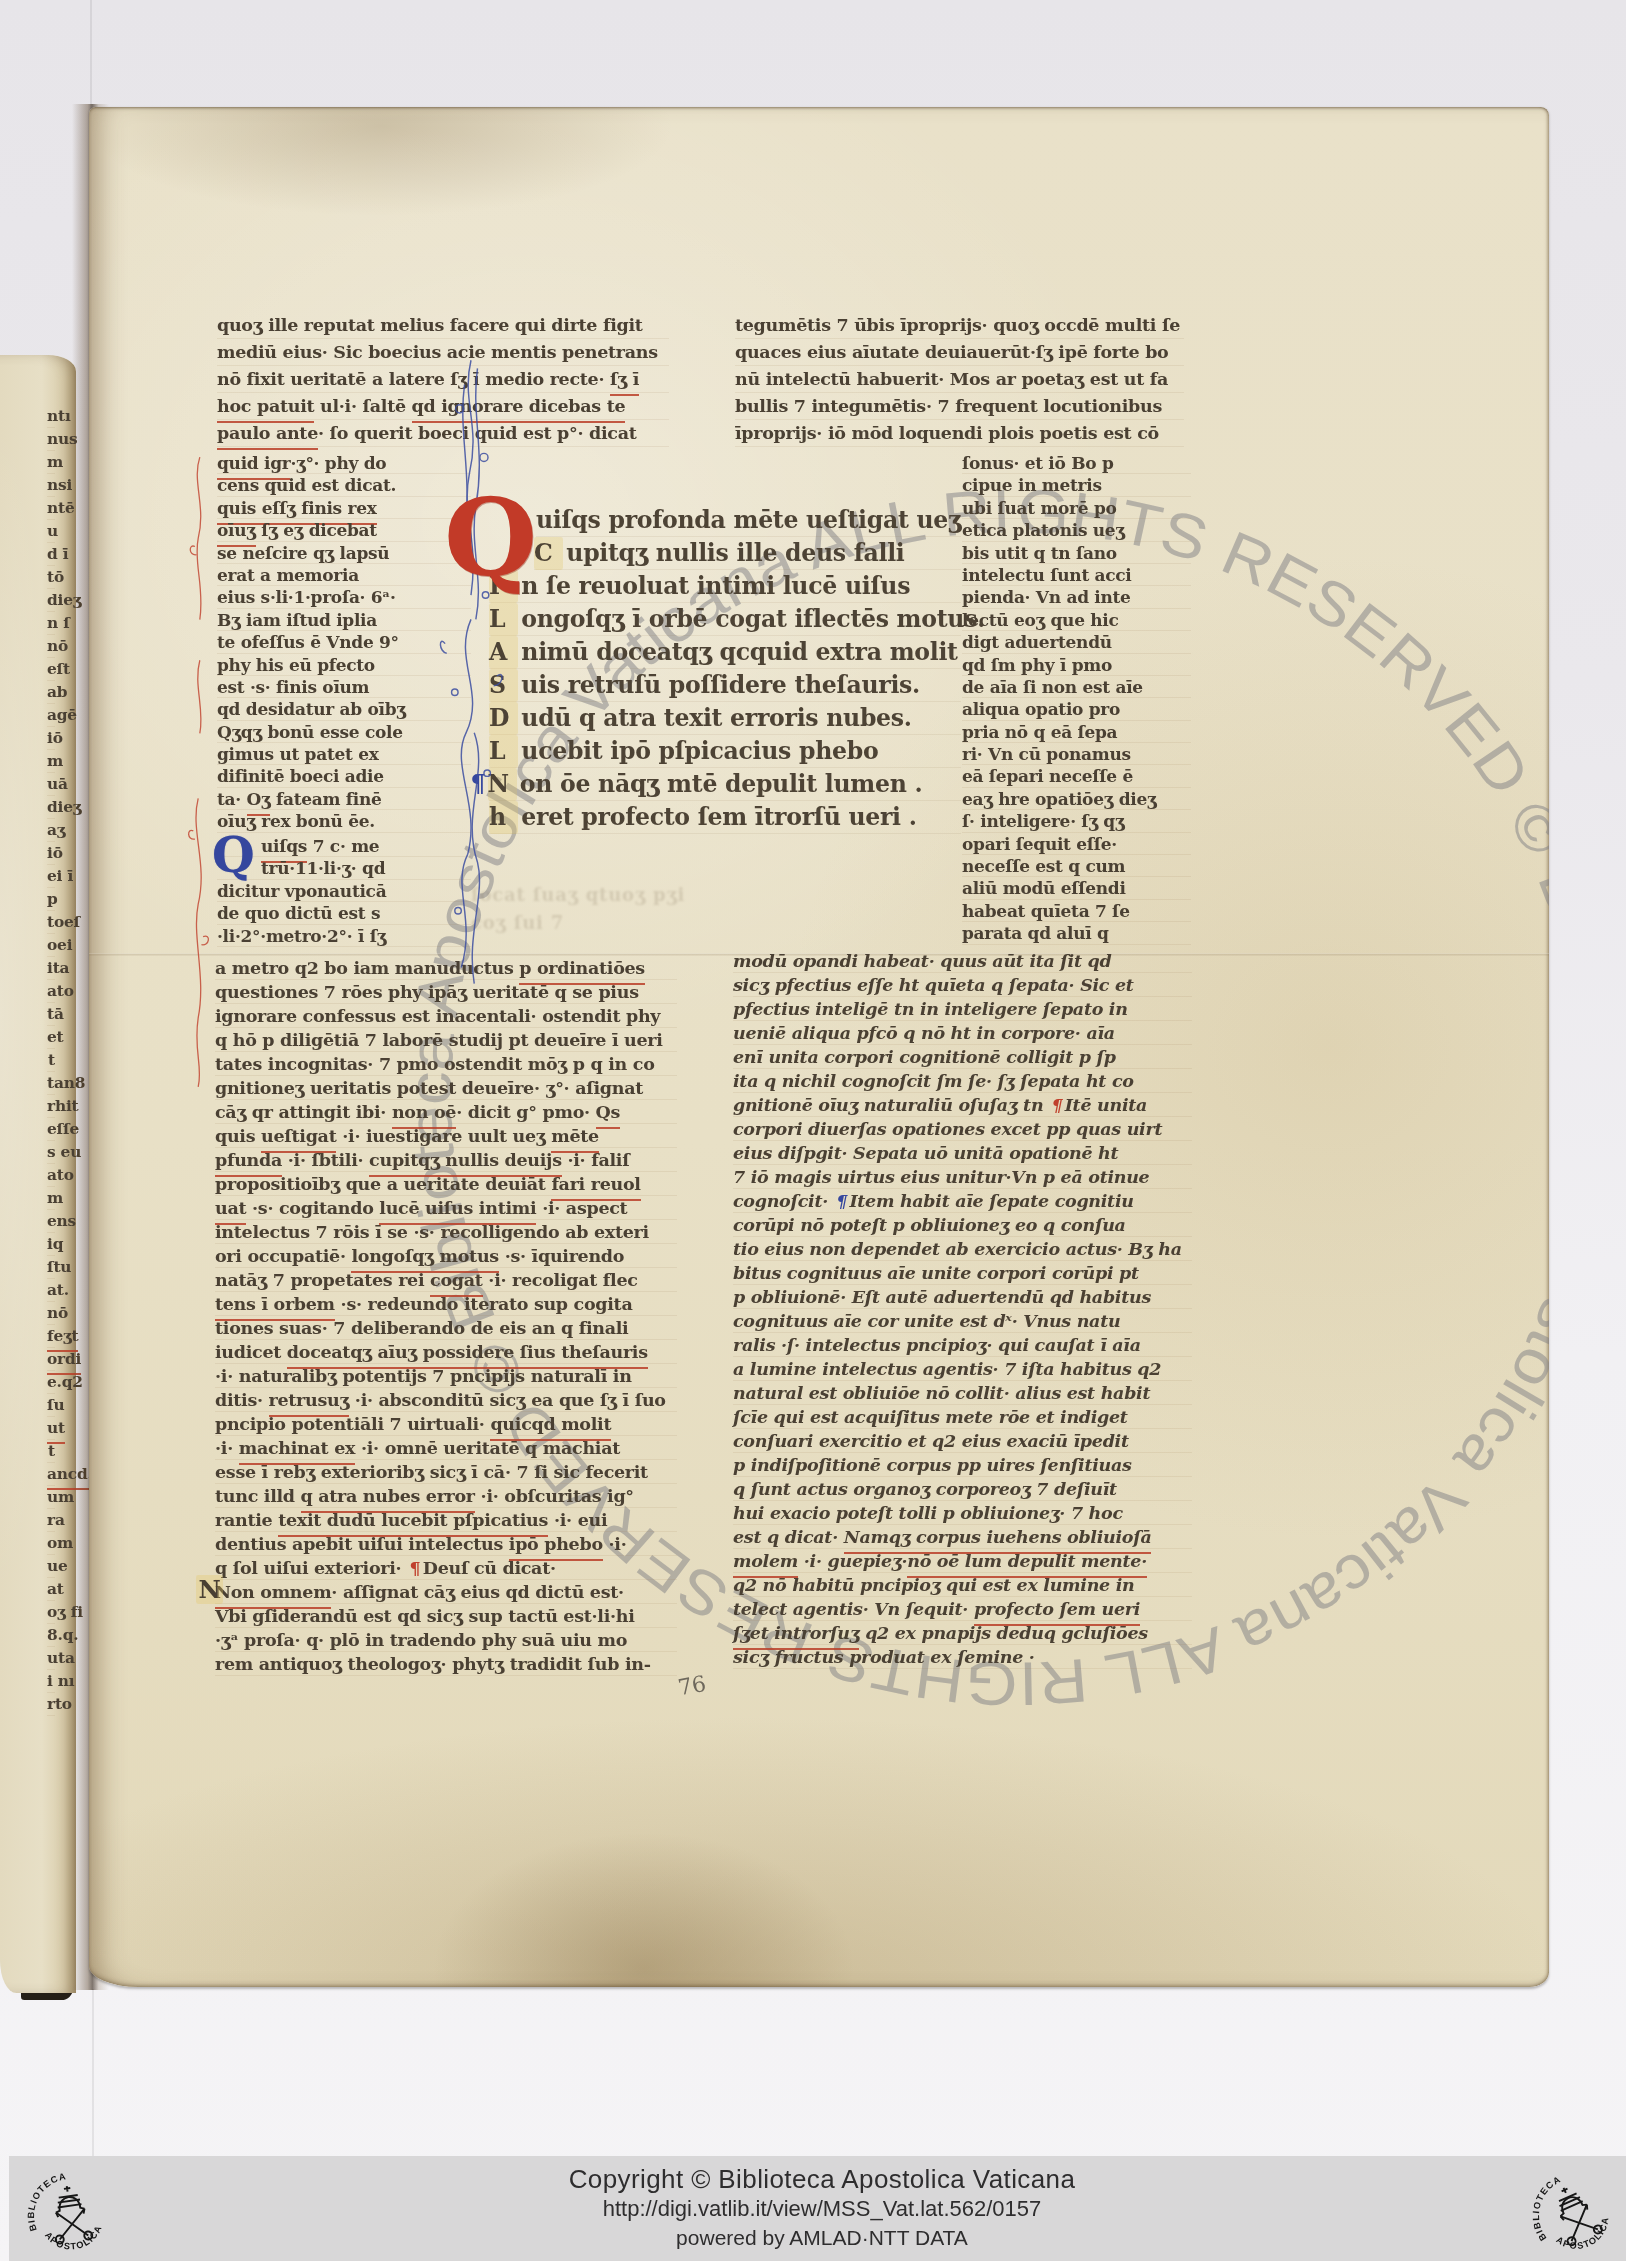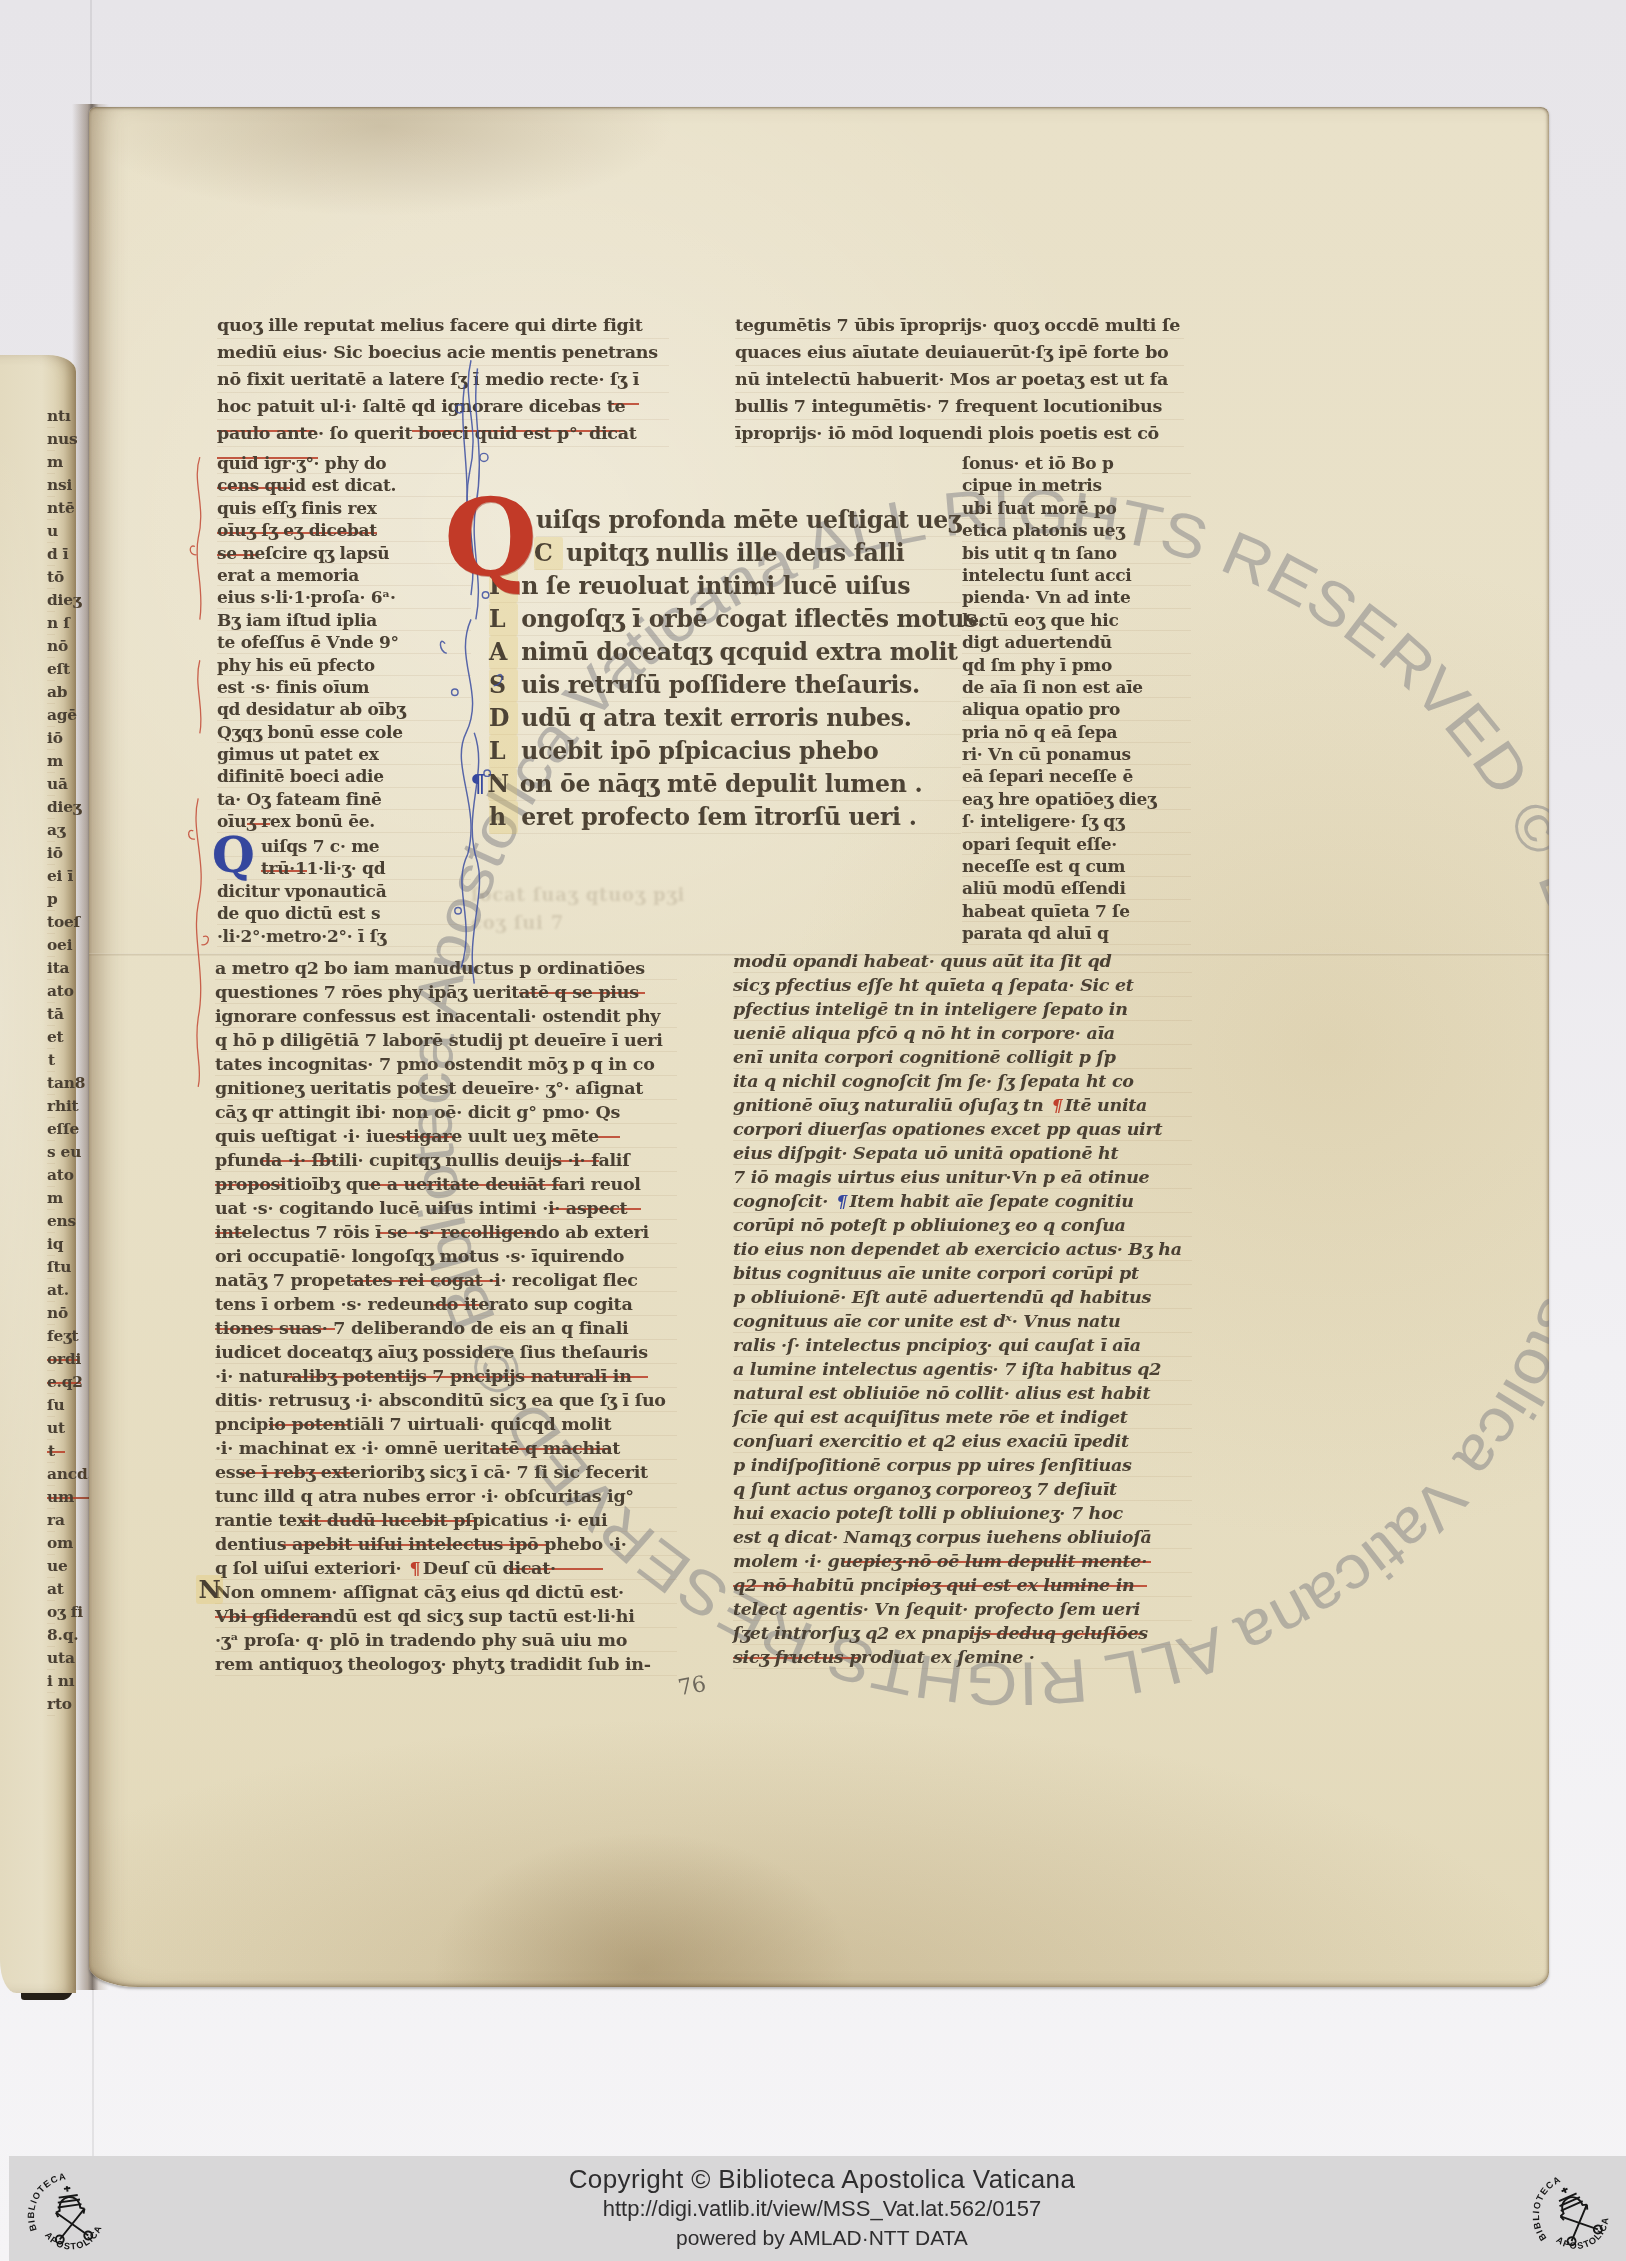--- a/index.html
+++ b/index.html
@@ -49,21 +49,21 @@
       0 1.6px 2.4px rgba(0,0,0,0.25);
   }
   #crease{position:absolute;left:0;top:846px;width:100%;height:3.3px;
     background:linear-gradient(180deg,rgba(255,255,255,0.25),rgba(110,85,50,0.20) 60%,rgba(0,0,0,0));}
   
   #watermark{position:absolute;left:0;top:0;pointer-events:none;}
   #watermark text{font-family:"Liberation Sans",sans-serif;font-size:76px;fill:#7c7c82;fill-opacity:0.48;}
   
   .ms{position:absolute;font-family:"DejaVu Serif",serif;font-weight:700;color:#4a4033;letter-spacing:-0.3px;}
   .ms .mline{white-space:nowrap;box-shadow:inset 0 -0.8px rgba(150,118,75,0.16);}
-  .rl{border-bottom:2.4px solid rgba(186,62,40,0.85);padding-bottom:14px;}
+  .rl{border-bottom:2.4px solid rgba(186,62,40,0.85);padding-bottom:5px;}
   .par{font-weight:700;padding:0 2.4px;}
   .pr{color:#c0402c;}
   .pb{color:#35479e;}
   #blockA{left:128px;top:205px;width:452px;font-size:17.5px;}
   #blockA .mline{height:27px;line-height:27px;}
   #blockB{left:128px;top:345px;width:254px;font-size:17px;}
   #blockB .mline{height:22.4px;line-height:22.4px;}
   #blockC{left:128px;top:728px;width:254px;font-size:17px;}
   #blockC .mline{height:22.4px;line-height:22.4px;}
   .initq{float:left;font:700 49px "DejaVu Serif",serif;color:#35479e;line-height:41px;margin:0 6.5px 0 -4.9px;

